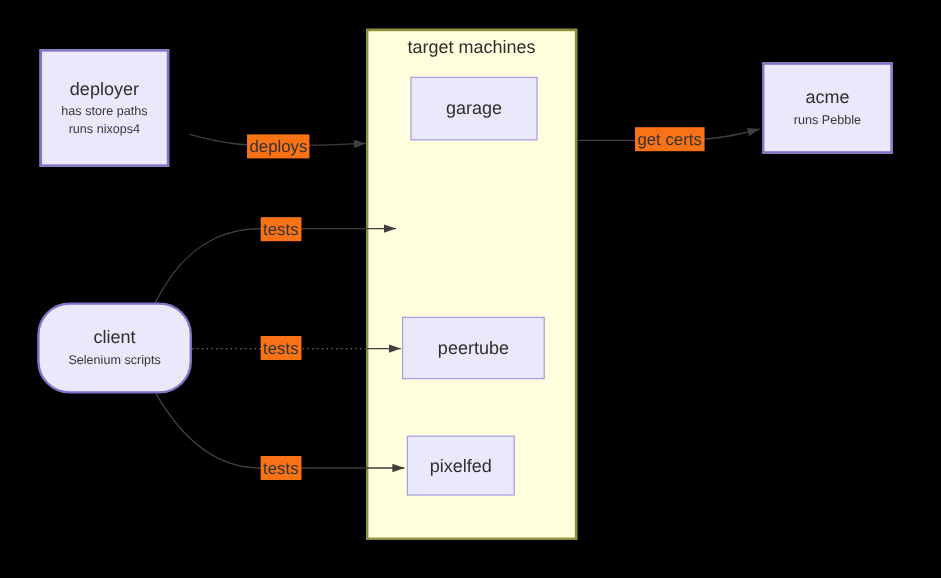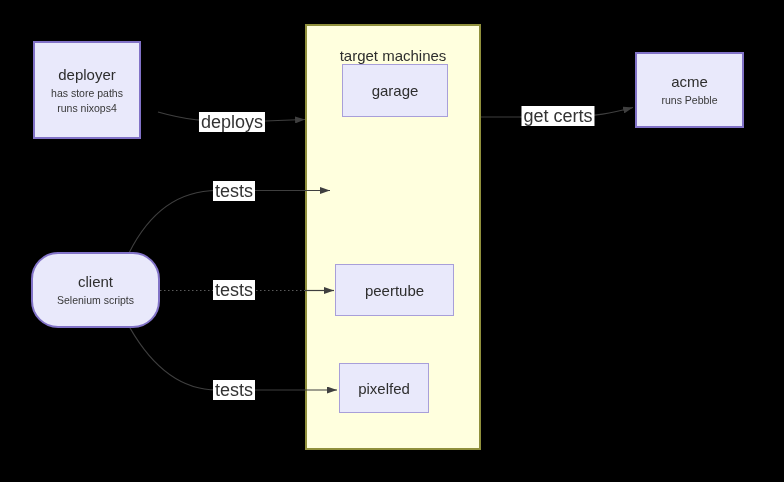--- a/index.html
+++ b/index.html
@@ -20,21 +20,20 @@
     background: #FFFFDE;
     border: 2px solid #90903C;
   }
   .cluster-label {
     position: absolute;
     left: 0; top: 5px;
     width: 100%;
     text-align: center;
     font-size: 15px;
     color: #2E2E2E;
-    margin-top: 16px;
   }
 
   .edge-layer {
     position: absolute;
     left: 0; top: 0;
     width: 784px; height: 482px;
   }
 
   .node {
     position: absolute;
@@ -57,23 +56,23 @@
   #node-acme     { left: 635px; top: 52px;  width: 109px; height: 76px; }
 
   #node-garage   { left: 342px; top: 64px;  width: 106px; height: 53px; }
   #node-mastodon { left: 331px; top: 165px; width: 127px; height: 52px; }
   #node-peertube { left: 335px; top: 264px; width: 119px; height: 52px; }
   #node-pixelfed { left: 339px; top: 363px; width: 90px; height: 50px; }
 
   .edge-label {
     position: absolute;
     transform: translate(-50%, -50%);
-    background: #ffffff;
+    background: #f97316;
     color: #333333;
-    font-size: 18px;
+    font-size: 14px;
     line-height: 18px;
     padding: 1px 2px;
     white-space: nowrap;
   }
   #edge-label-deploys        { left: 232px; top: 122px; }
   #edge-label-tests-mastodon { left: 234px; top: 191px; }
   #edge-label-tests-peertube { left: 234px; top: 290px; }
   #edge-label-tests-pixelfed { left: 234px; top: 390px; }
   #edge-label-get-certs      { left: 558px; top: 116px; }
 </style>

